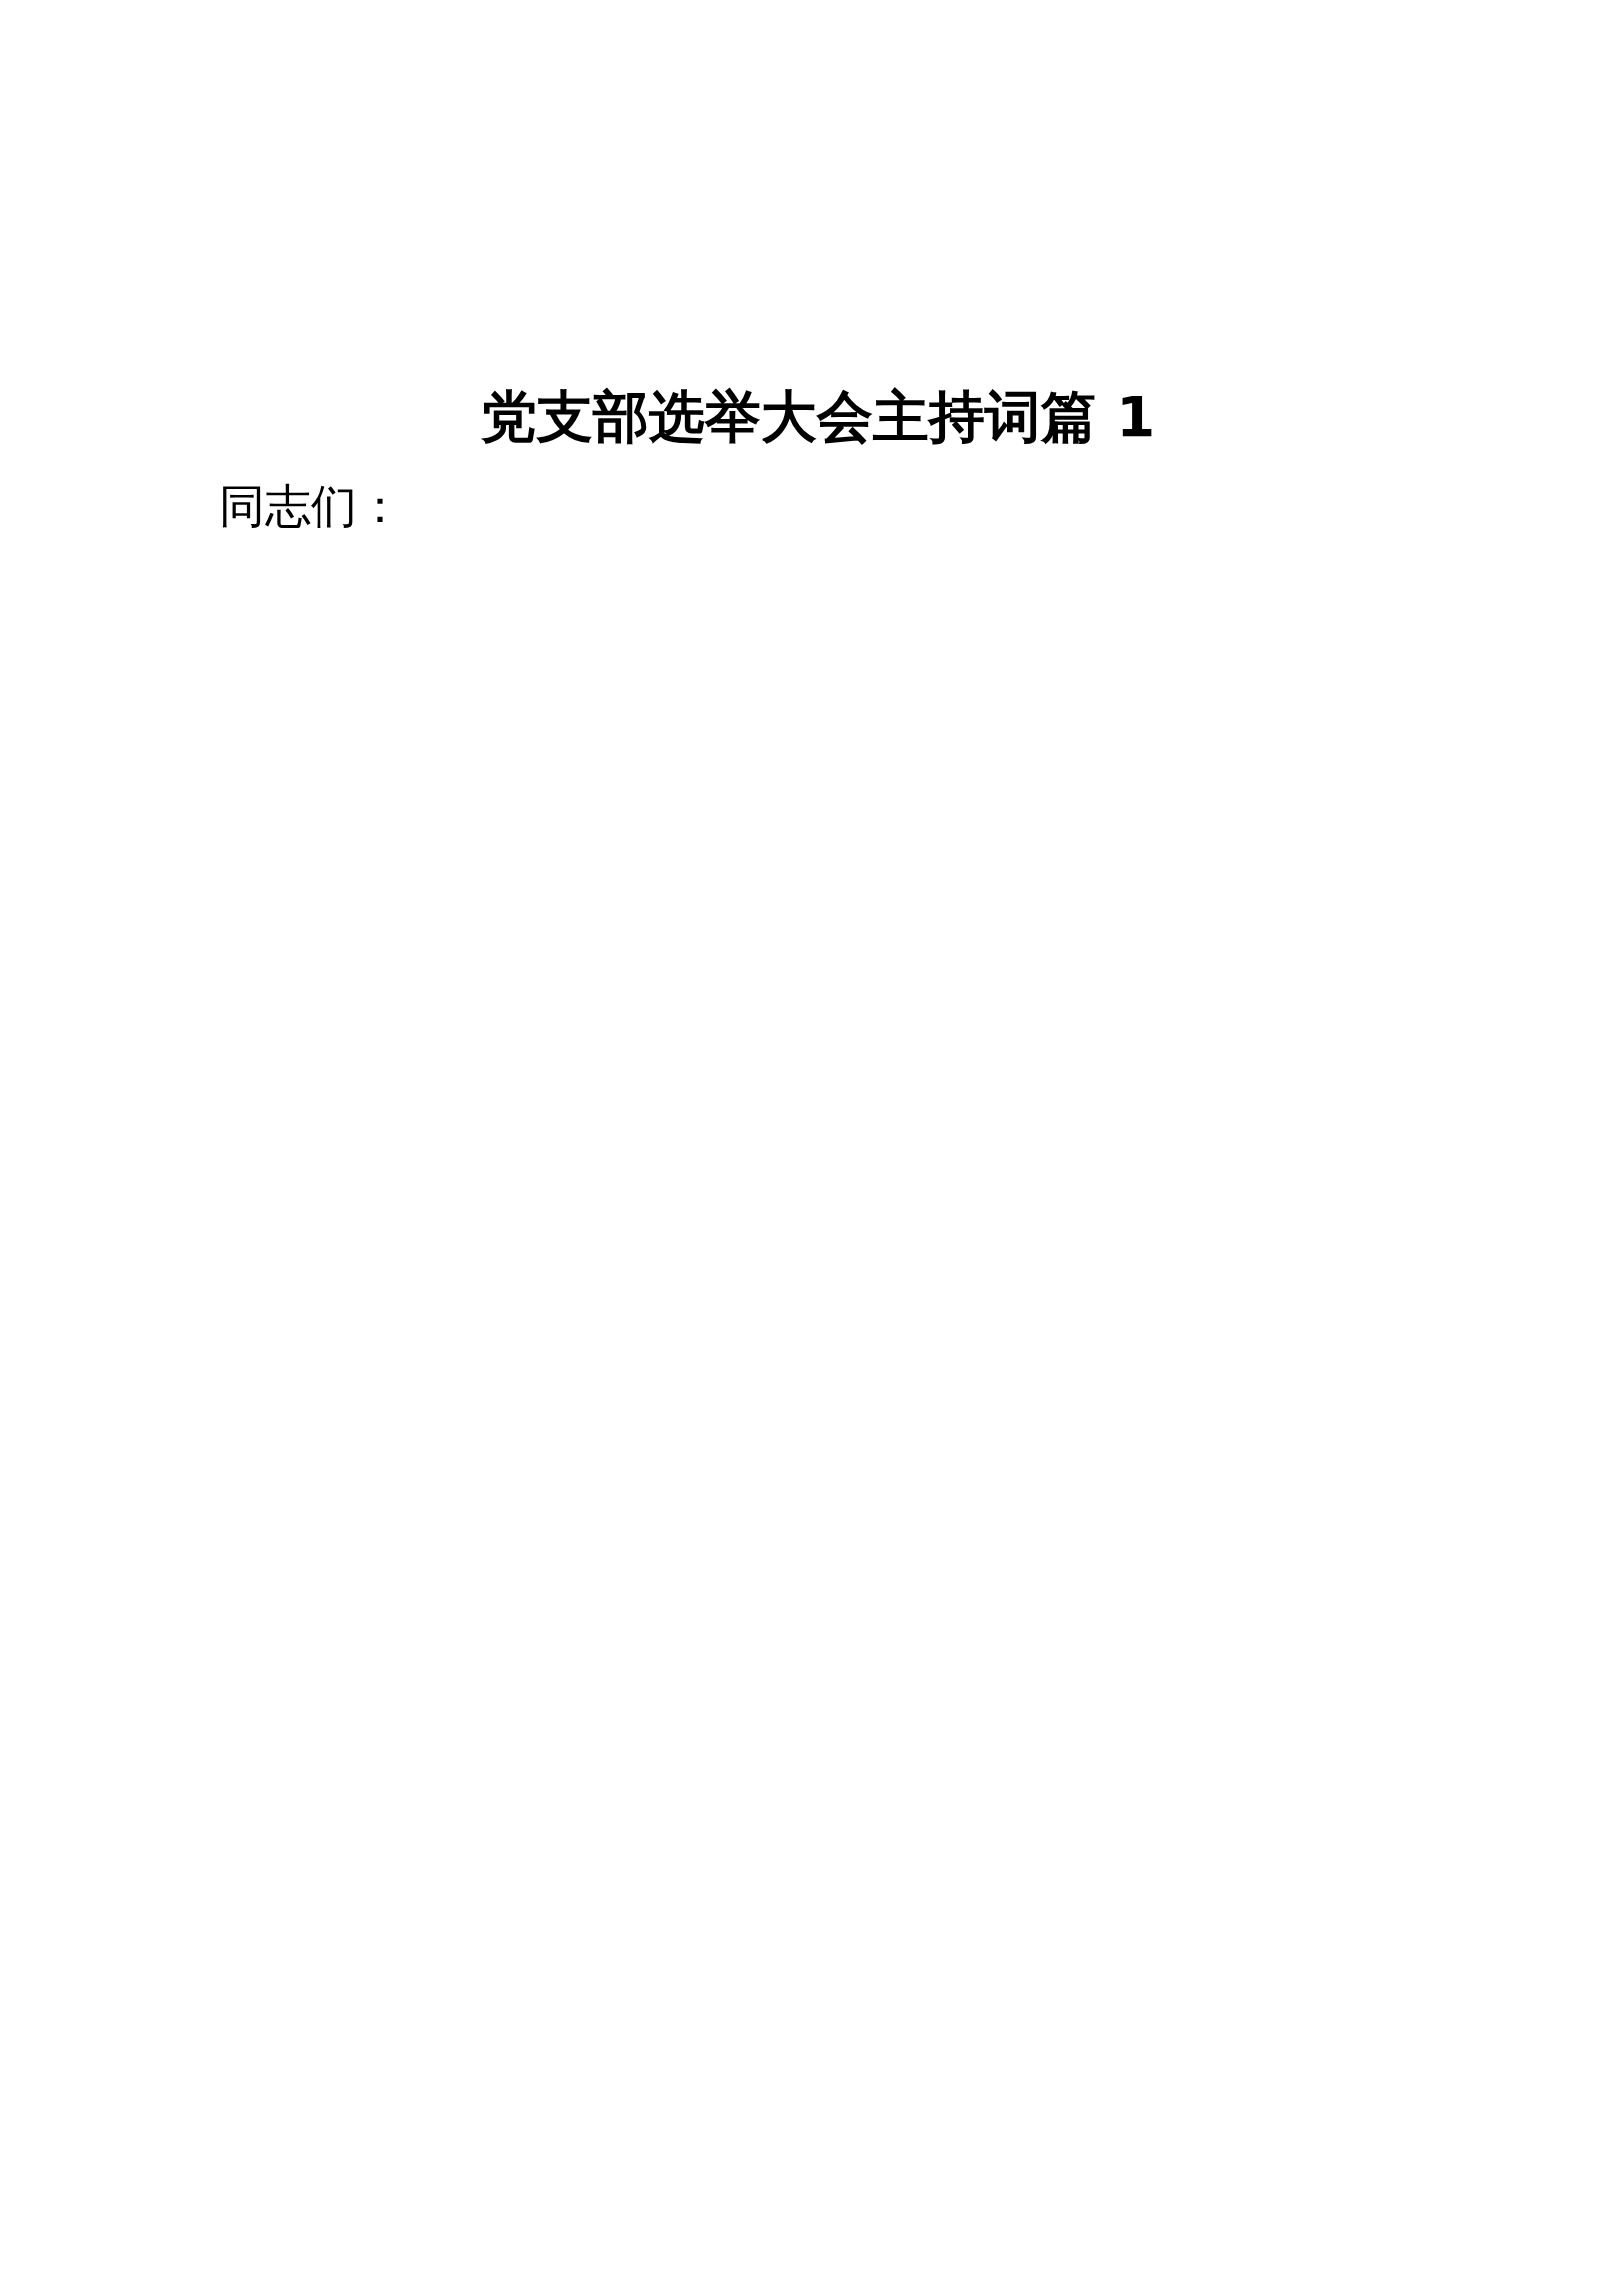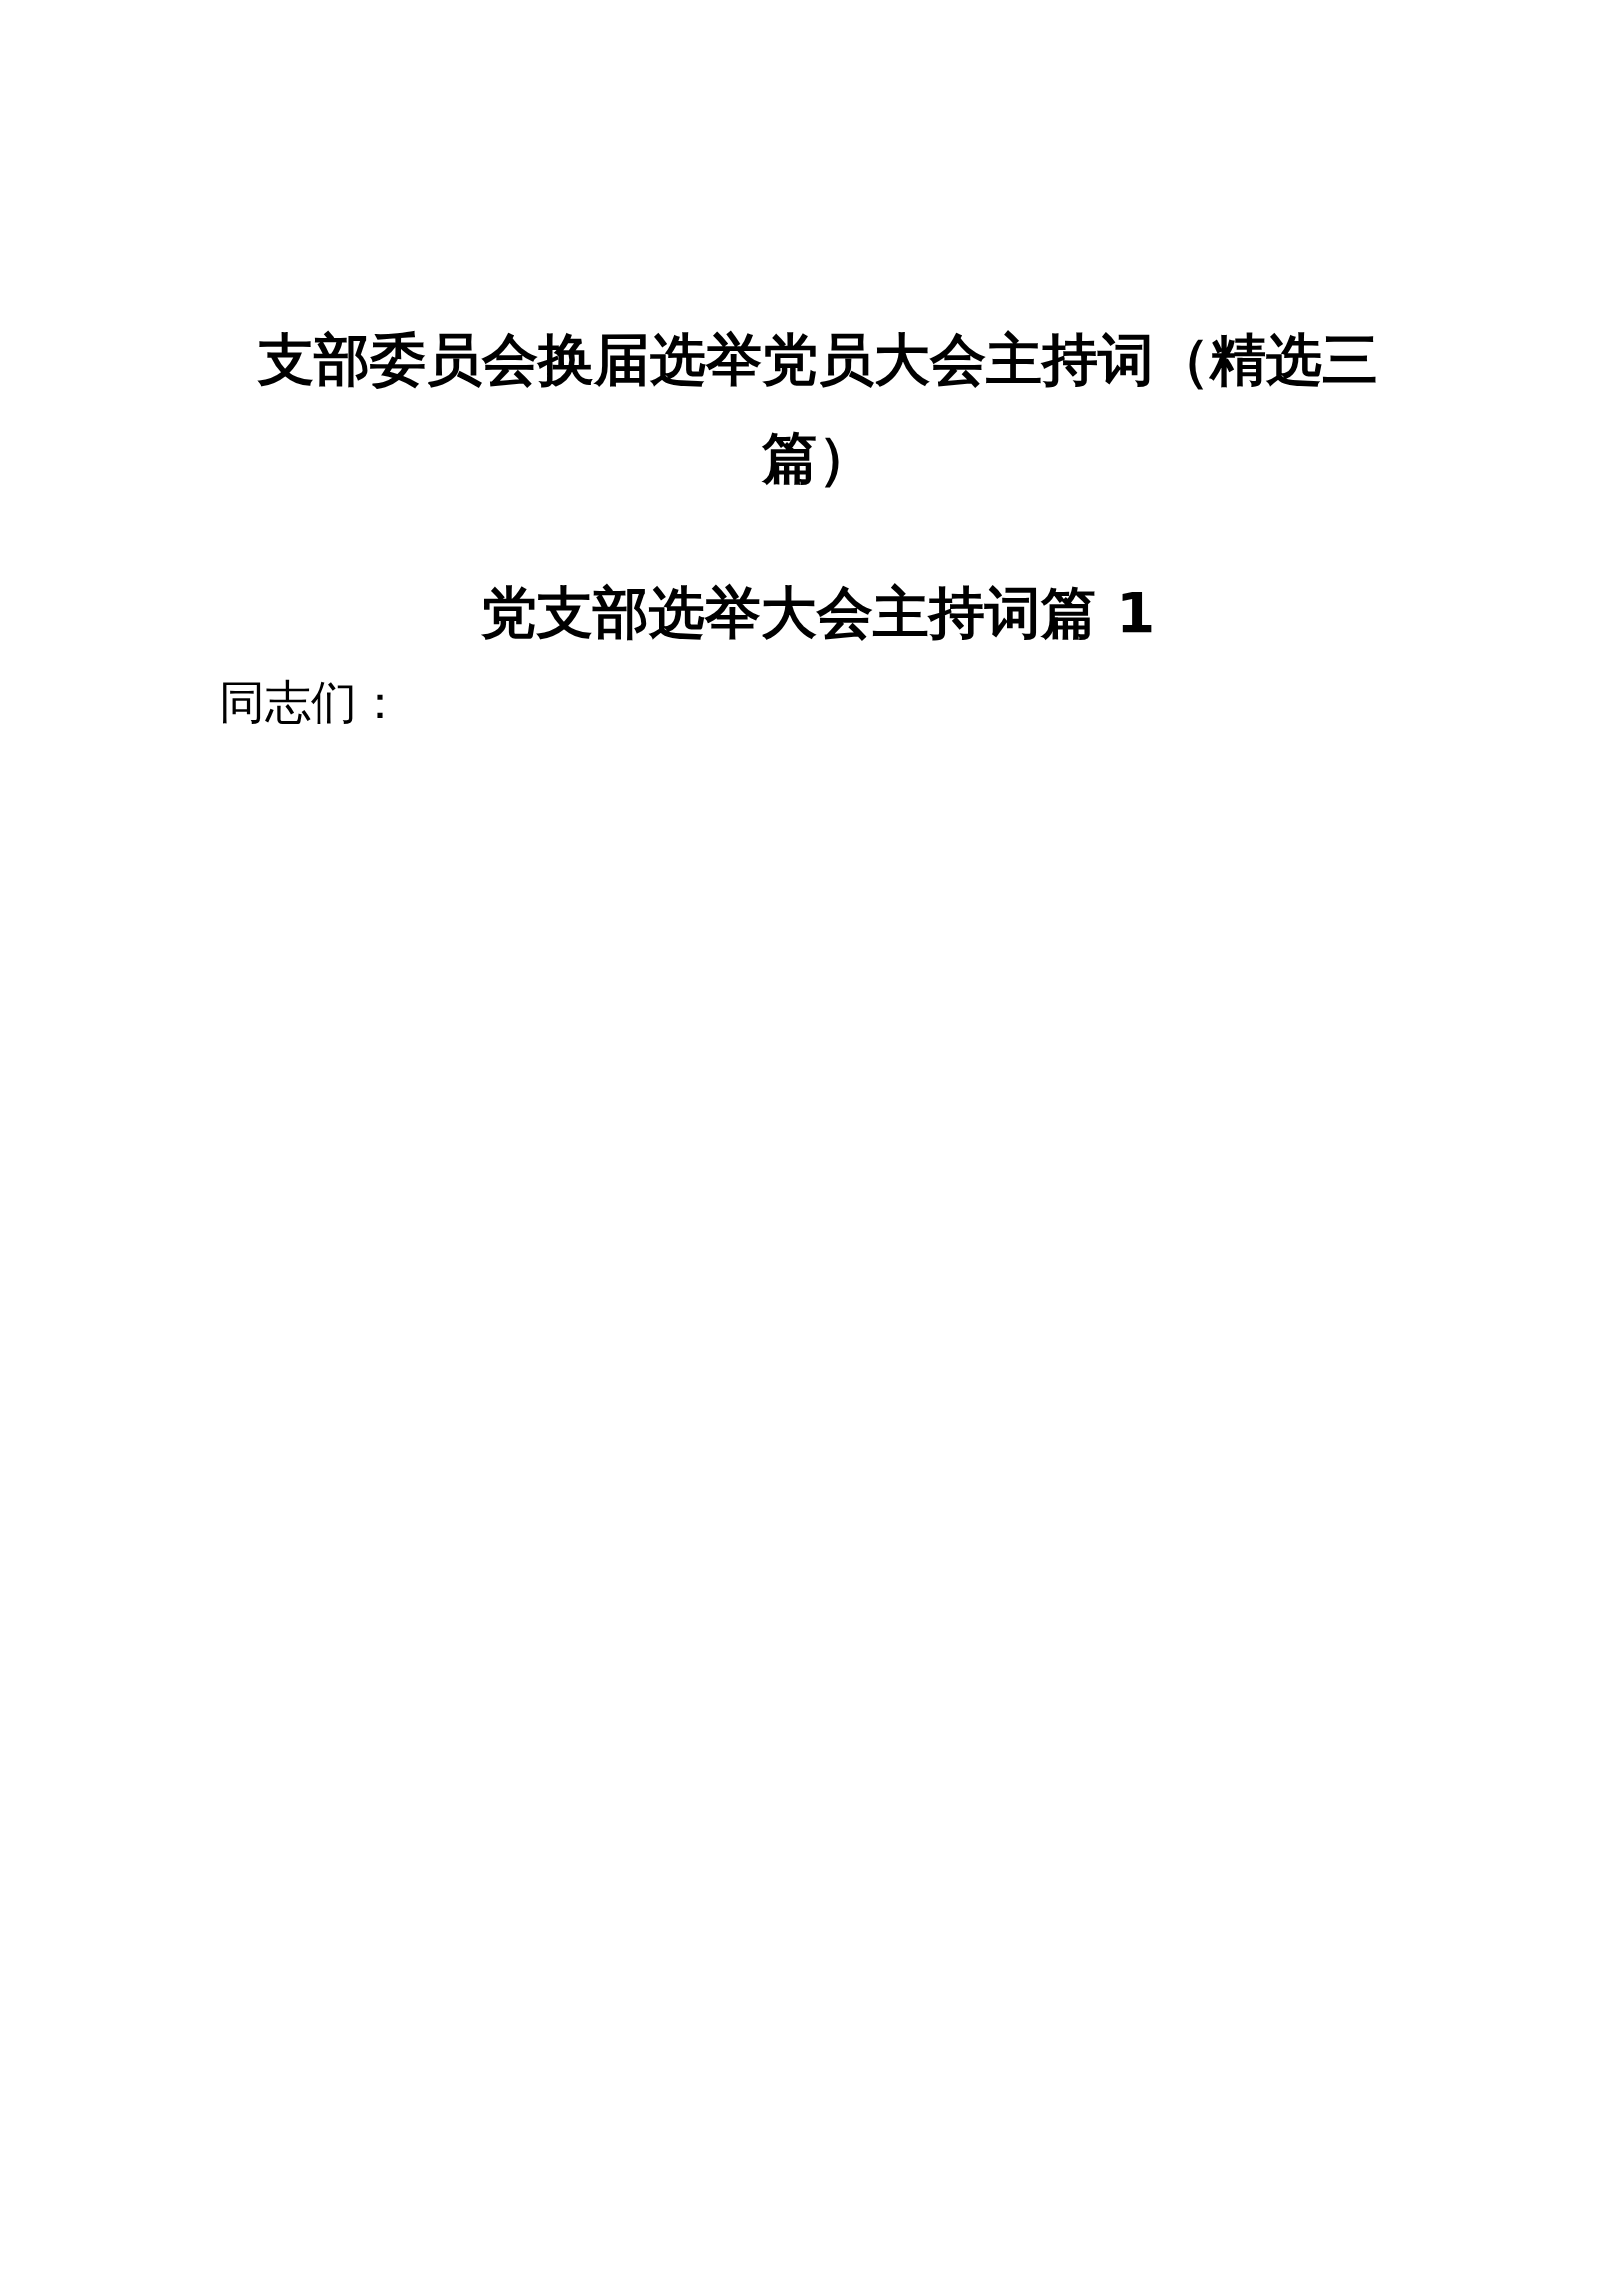--- a/index.html
+++ b/index.html
@@ -70,21 +70,20 @@
   .broken-img svg {
     display: block;
     margin: 5.9px auto 0 auto;
   }
 </style>
 </head>
 <body>
 
 <div class="page">
 
-  <h1 class="doc-title">支部委员会换届选举党员大会主持词（精选三篇）</h1>
 
   <h2 class="section-heading">党支部选举大会主持词篇 1</h2>
 
   <div class="body-text">
 
     <p class="para salutation">同志们：</p>
 
 
 
   </div>

